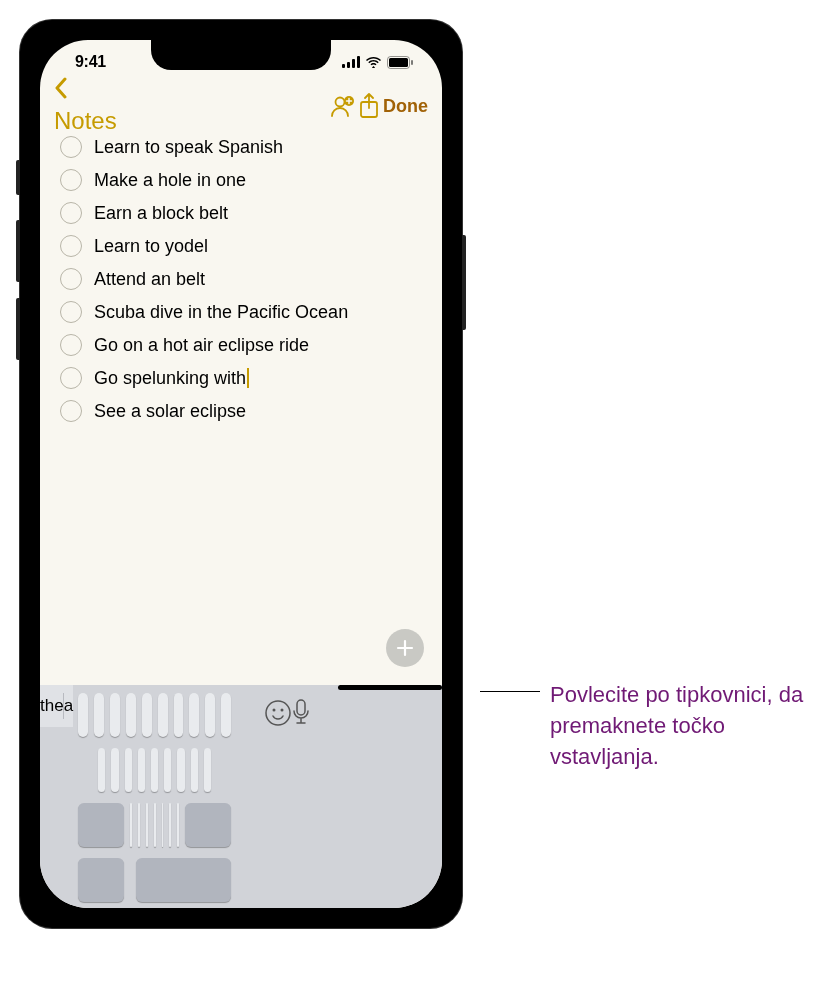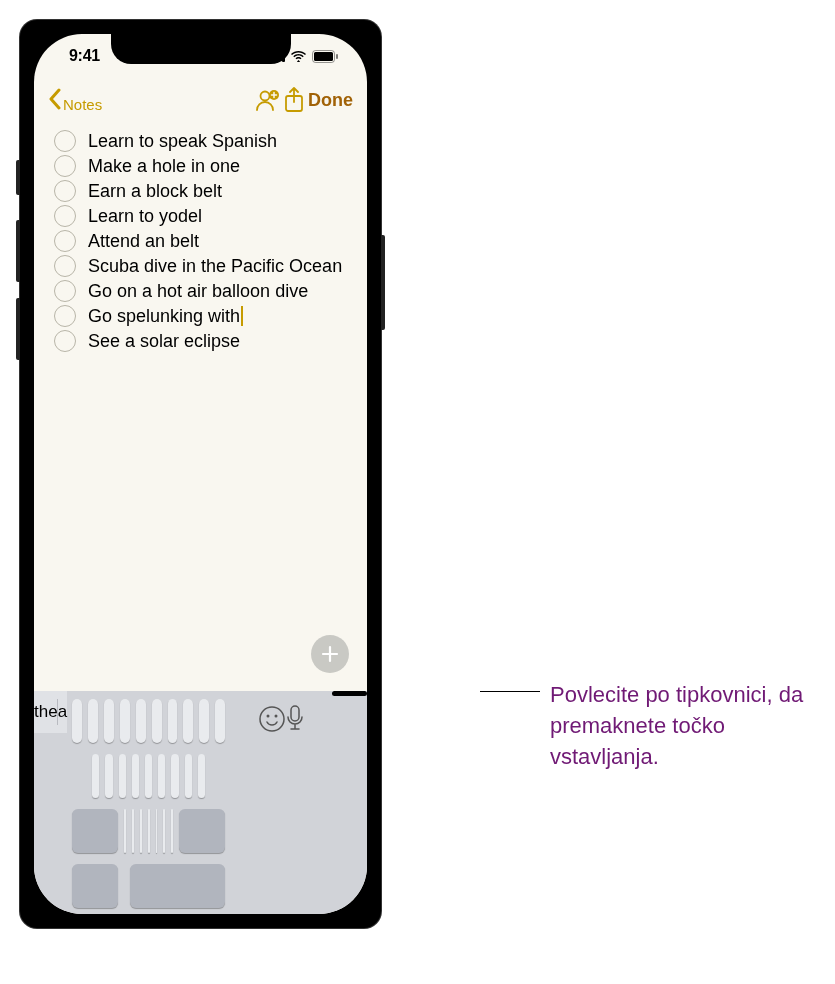--- a/index.html
+++ b/index.html
@@ -13,25 +13,25 @@
       display: flex;
       align-items: flex-start;
       padding: 20px;
     }
     .container {
       display: flex;
       align-items: center;
       gap: 20px;
     }
     .phone-frame {
-      width: 361px;
+      width: 442px;
       height: 908px;
       background: #000;
-      border-radius: 17px;
-      padding: 14px;
+      border-radius: 32px;
+      padding: 20px;
       position: relative;
       box-shadow: 0 0 0 1px #333;
     }
     .side-button-left-1 {
       position: absolute;
       left: -4px;
       top: 140px;
       width: 4px;
       height: 35px;
       background: #222;
@@ -108,24 +108,25 @@
     }
     .nav-bar {
       height: 44px;
       display: flex;
       align-items: center;
       justify-content: space-between;
       padding: 0 14px;
     }
     .nav-left {
       display: flex;
-      align-items: flex-end;
+      align-items: flex-start;
       gap: 2px;
       color: #c69b00;
-      font-size: 15px;
+      font-size: 24px;
+      flex-direction: column;
     }
     .nav-right {
       display: flex;
       align-items: center;
       gap: 4px;
       color: #a16207;
     }
     .nav-icon {
       display: flex;
       align-items: center;
@@ -136,21 +137,21 @@
     }
     .note-content {
       flex: 1;
       padding: 8px 20px 0 20px;
       position: relative;
       overflow: hidden;
     }
     .checklist {
       display: flex;
       flex-direction: column;
-      gap: 3px;
+      gap: 11px;
     }
     .checklist-item {
       display: flex;
       align-items: center;
       gap: 12px;
     }
     .check-circle {
       width: 22px;
       height: 22px;
       border: 1.5px solid #b8b5a8;
@@ -388,21 +389,21 @@
             <div class="checklist-item">
               <div class="check-circle"></div>
               <div class="item-text">Attend an belt</div>
             </div>
             <div class="checklist-item">
               <div class="check-circle"></div>
               <div class="item-text">Scuba dive in the Pacific Ocean</div>
             </div>
             <div class="checklist-item">
               <div class="check-circle"></div>
-              <div class="item-text">Go on a hot air balloon dive</div>
+              <div class="item-text">Go on a hot air eclipse ride</div>
             </div>
             <div class="checklist-item">
               <div class="check-circle"></div>
               <div class="item-text">Go spelunking with<span class="cursor"></span></div>
             </div>
             <div class="checklist-item">
               <div class="check-circle"></div>
               <div class="item-text">See a solar eclipse</div>
             </div>
           </div>

